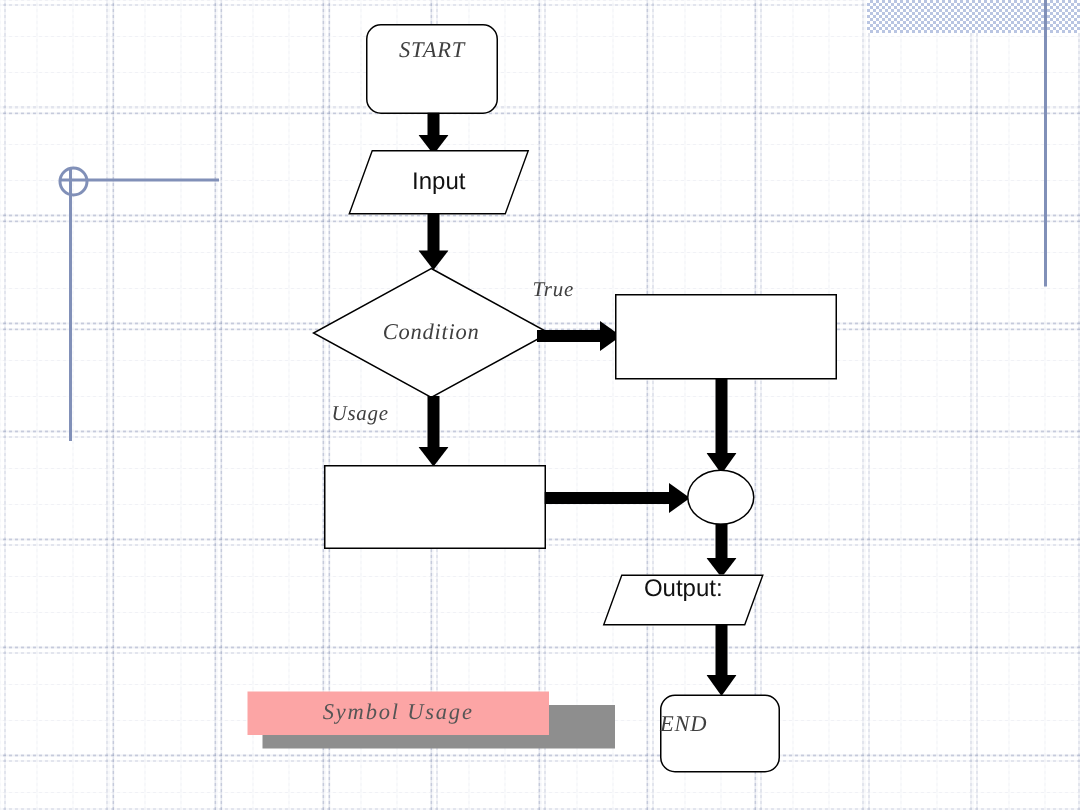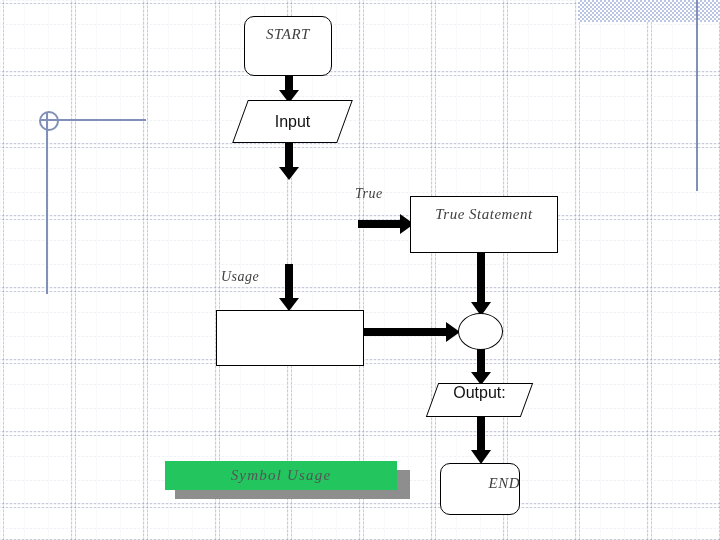--- a/index.html
+++ b/index.html
@@ -135,21 +135,21 @@
     color: #3f3f3f;
     letter-spacing: 0.5px;
     white-space: nowrap;
   }
   .t-sans {
     font-family: "Liberation Sans", sans-serif;
     color: #111111;
     white-space: nowrap;
   }
   .label-start { position: absolute; left: 244px; top: 26px;  width: 88px; text-align: center; font-size: 15px; }
-  .label-end   { position: absolute; left: 440px; top: 475px; width: 80px; text-align: right; font-size: 15px; }
+  .label-end   { position: absolute; left: 440px; top: 475px; width: 80px; text-align: left; font-size: 15px; }
   .label-true-stmt  { position: absolute; left: 410px; top: 206px; width: 148px; text-align: center; font-size: 15px; }
   .label-false-stmt { position: absolute; left: 216px; top: 320px; width: 148px; text-align: center; font-size: 15px; }
   .label-condition  { font-size: 15px; }
   .label-true   { position: absolute; left: 355px; top: 186px; font-size: 14px; }
   .label-false  { position: absolute; left: 221px; top: 269px; font-size: 14px; }
   .label-input  { font-size: 16px; }
   .label-output { font-size: 16px; }
 
   
   .arrow { position: absolute; }
@@ -158,22 +158,22 @@
   
   .banner-shadow {
     position: absolute;
     left: 175px; top: 470px;
     width: 235px; height: 29px;
     background: #8e8e8e;
   }
   .banner {
     position: absolute;
     left: 165px; top: 461px;
-    width: 232px; height: 29px;
-    background: #22c55e;
+    width: 201px; height: 29px;
+    background: #fca5a5;
     display: flex; align-items: center; justify-content: center;
   }
   .banner-text {
     font-family: "Liberation Serif", serif;
     font-style: italic;
     font-size: 15px;
     color: #555555;
     letter-spacing: 1.2px;
     white-space: nowrap;
   }
@@ -210,41 +210,48 @@
     </div>
   </div>
 
   <div class="arrow" style="left:279px; top:142px;">
     <svg width="20" height="38" viewBox="0 0 20 38">
       <rect x="6" y="0" width="8" height="27" fill="#000000"></rect>
       <polygon points="0,25 20,25 10,38" fill="#000000"></polygon>
     </svg>
   </div>
 
+  <div class="diamond-wrap" style="left:208px; top:178px; width:159px; height:88px;">
+    <svg width="159" height="88" viewBox="0 0 159 88">
+      <polygon points="79.5,1 158,44 79.5,87 1,44" fill="#ffffff" stroke="#000000" stroke-width="1"></polygon>
+    </svg>
+    <div class="diamond-label">
+      <span class="t-serif-it label-condition">Condition</span>
+    </div>
+  </div>
 
   <div class="t-serif-it label-true">True</div>
 
   <div class="t-serif-it label-false">Usage</div>
 
   <div class="arrow" style="left:358px; top:214px;">
     <svg width="56" height="20" viewBox="0 0 56 20">
       <rect x="0" y="6" width="44" height="8" fill="#000000"></rect>
       <polygon points="42,0 42,20 56,10" fill="#000000"></polygon>
     </svg>
   </div>
 
   <div class="arrow" style="left:279px; top:264px;">
     <svg width="20" height="47" viewBox="0 0 20 47">
       <rect x="6" y="0" width="8" height="36" fill="#000000"></rect>
       <polygon points="0,34 20,34 10,47" fill="#000000"></polygon>
     </svg>
   </div>
 
   <div class="shape process" style="left:410px; top:196px; width:148px; height:57px;"></div>
-  <div class="t-serif-it label-true-stmt">True Statement</div>
 
   <div class="arrow" style="left:471px; top:252px;">
     <svg width="20" height="64" viewBox="0 0 20 64">
       <rect x="6" y="0" width="8" height="52" fill="#000000"></rect>
       <polygon points="0,50 20,50 10,64" fill="#000000"></polygon>
     </svg>
   </div>
 
   <div class="shape process" style="left:216px; top:310px; width:148px; height:56px;"></div>
 
@@ -257,21 +264,21 @@
 
   <div class="shape connector-oval" style="left:458px; top:313px; width:45px; height:37px;"></div>
 
   <div class="arrow" style="left:471px; top:349px;">
     <svg width="20" height="36" viewBox="0 0 20 36">
       <rect x="6" y="0" width="8" height="25" fill="#000000"></rect>
       <polygon points="0,23 20,23 10,36" fill="#000000"></polygon>
     </svg>
   </div>
 
-  <div class="io-wrap" style="left:432px; top:383px; width:95px; height:20px;">
+  <div class="io-wrap" style="left:408px; top:383px; width:95px; height:20px;">
     <div class="shape io-par" style="left:0; top:0; width:95px; height:34px;"></div>
     <div class="io-label">
       <span class="t-sans label-output">Output:</span>
     </div>
   </div>
 
   <div class="arrow" style="left:471px; top:416px;">
     <svg width="20" height="48" viewBox="0 0 20 48">
       <rect x="6" y="0" width="8" height="36" fill="#000000"></rect>
       <polygon points="0,34 20,34 10,48" fill="#000000"></polygon>

